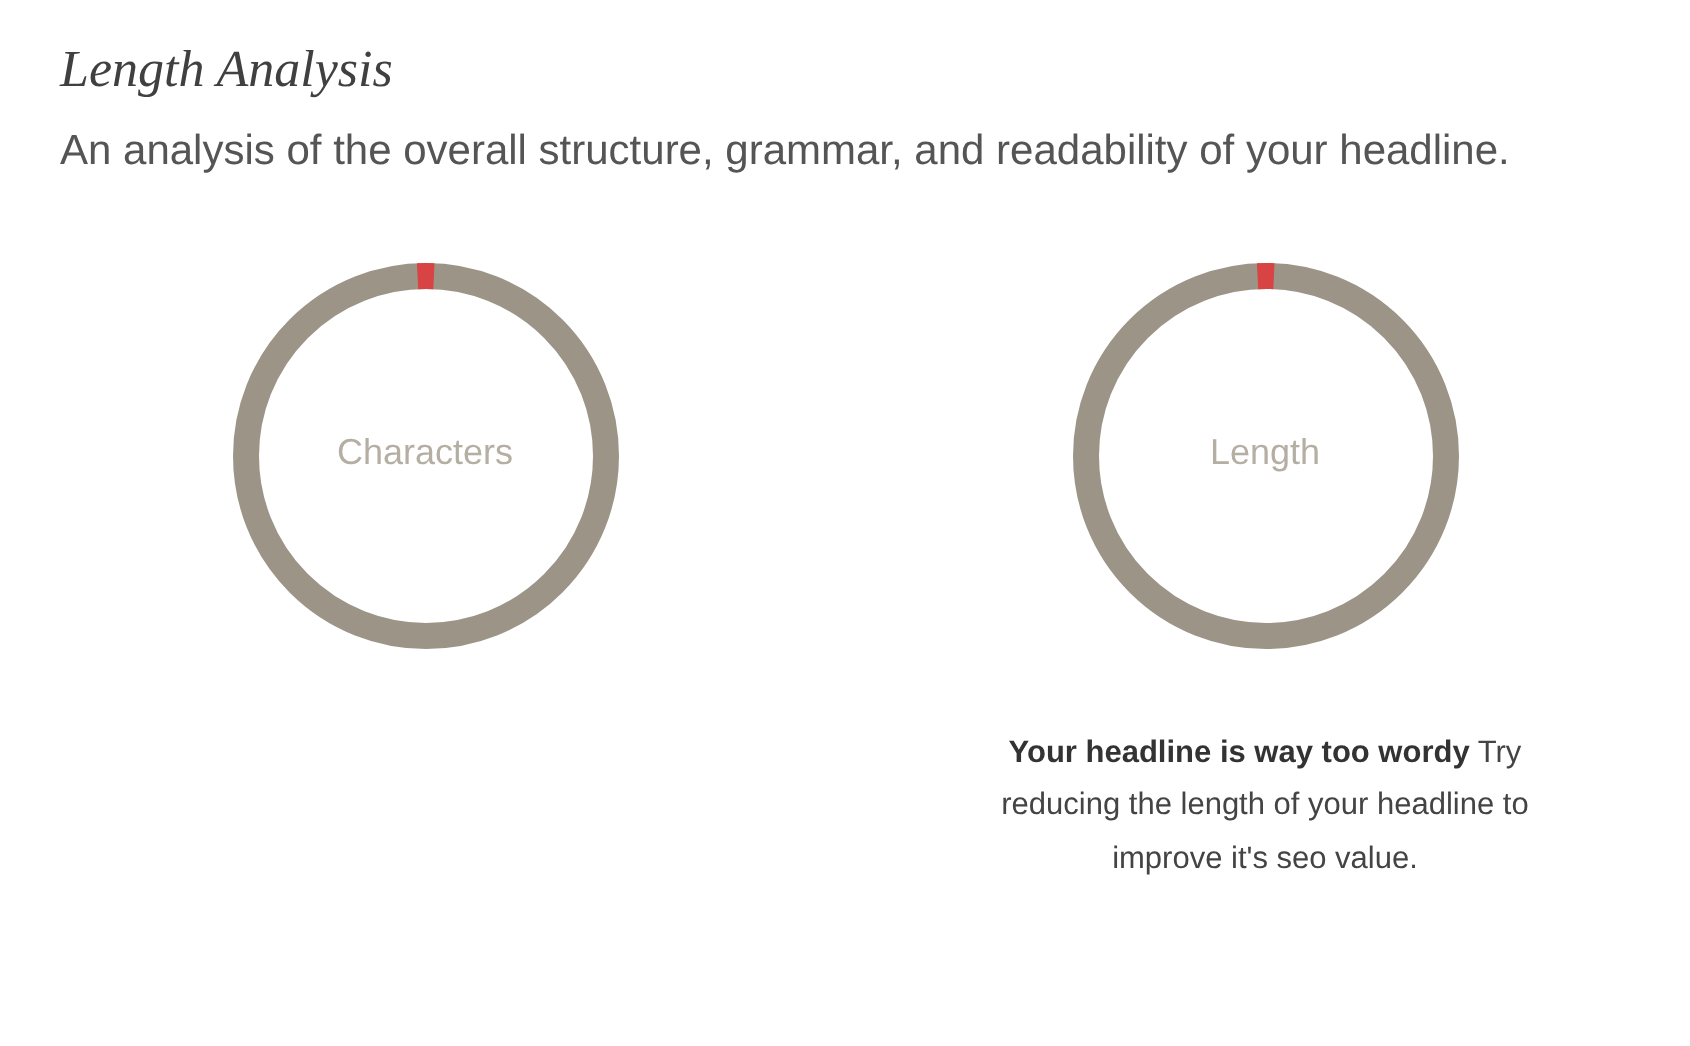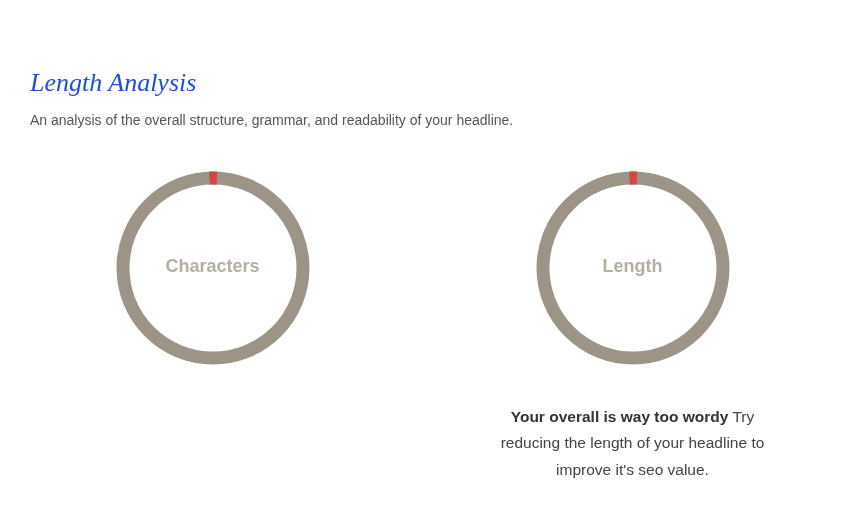--- a/index.html
+++ b/index.html
@@ -13,26 +13,25 @@
       width: 845px;
       height: 523px;
       padding: 20px 30px;
       color: #444;
     }
     .section-title {
       font-family: Georgia, "Times New Roman", serif;
       font-style: italic;
       font-weight: 400;
       font-size: 26px;
-      color: #1d4ed8;
+      color: #404040;
       margin-bottom: 14px;
-      margin-top: 48px;
     }
     .section-desc {
-      font-size: 14px;
+      font-size: 21px;
       color: #555;
       margin-bottom: 40px;
     }
     .cards {
       display: flex;
       justify-content: center;
       gap: 120px;
       margin-top: 30px;
     }
     .card {
@@ -64,21 +63,21 @@
     }
     .gauge-number {
       font-size: 74px;
       font-weight: 300;
       color: #a9a196;
       line-height: 1;
       letter-spacing: -2px;
     }
     .gauge-label {
       font-size: 18px;
-      font-weight: 700;
+      font-weight: 400;
       color: #b5aea3;
       margin-top: -4px;
       text-align: center;
     }
     .card-msg {
       margin-top: 36px;
       text-align: center;
       font-size: 15.5px;
       line-height: 1.7;
       color: #444;
@@ -113,17 +112,17 @@
     <div class="gauge">
       <svg viewBox="0 0 200 200">
         <circle cx="100" cy="100" r="90" fill="none" stroke="#9c9587" stroke-width="13"></circle>
         <circle cx="100" cy="100" r="90" fill="none" stroke="#d84343" stroke-width="13" stroke-dasharray="8 557" stroke-dashoffset="4"></circle>
       </svg>
       <div class="gauge-content">
         <div class="gauge-label">Length</div>
       </div>
     </div>
     <p class="card-msg">
-      <span class="bold">Your overall is way too wordy</span><span> Try reducing the length of your headline to improve it's seo value.</span>
+      <span class="bold">Your headline is way too wordy</span><span> Try reducing the length of your headline to improve it's seo value.</span>
     </p>
   </div>
 
 </div>
 
 </body></html>

